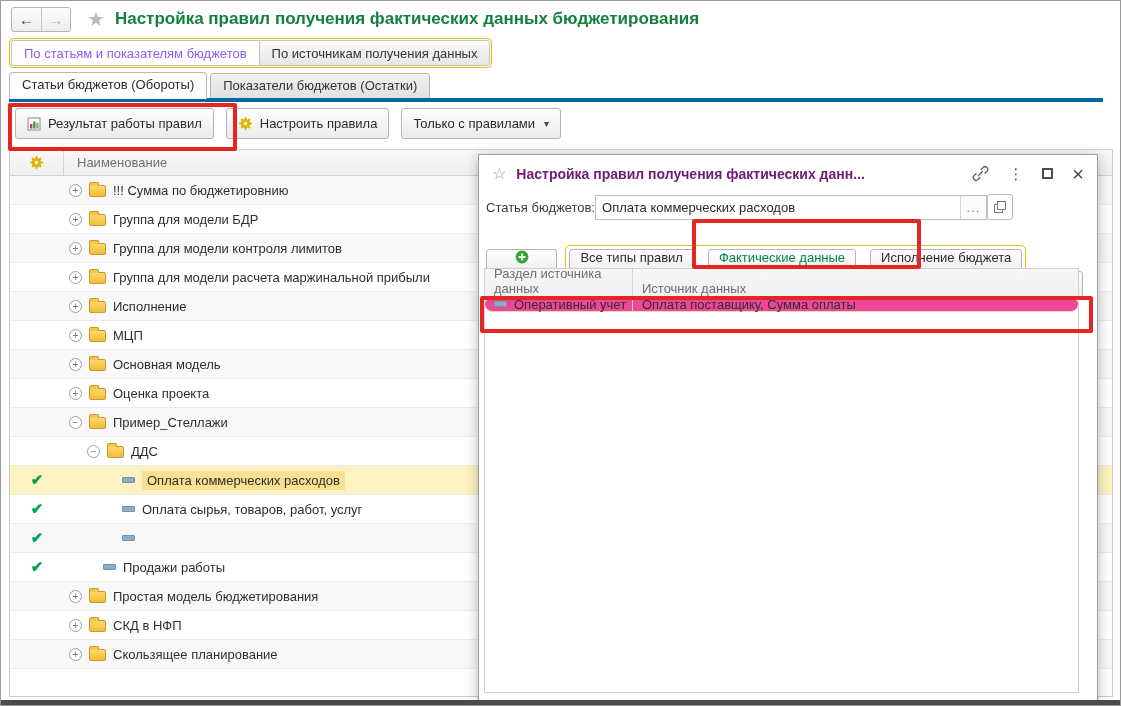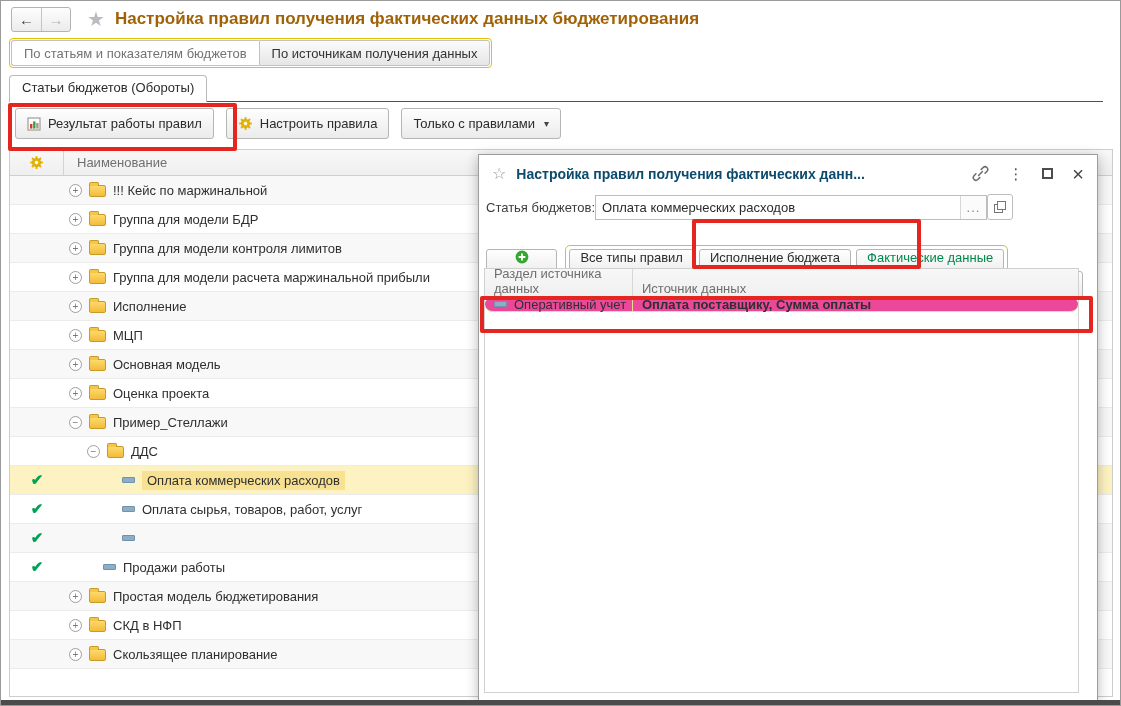--- a/index.html
+++ b/index.html
@@ -11,33 +11,33 @@
   
   .topbar { position:absolute; left:0; top:0; right:0; height:36px;
             display:flex; align-items:center; padding-left:10px; gap:10px; background:#fff; }
   .nav-group { display:flex; border:1px solid #b3b3b3; border-radius:3px; overflow:hidden;
                background:linear-gradient(#fdfdfd,#ececec); }
   .nav-btn { width:29px; height:23px; display:flex; align-items:center; justify-content:center;
              font-size:15px; color:#3f3f3f; }
   .nav-btn + .nav-btn { border-left:1px solid #c4c4c4; }
   .nav-btn.disabled { color:#b5b5b5; }
   .star-main { font-size:20px; color:#b9bdc1; margin-left:6px; }
-  .page-title { font-size:17px; font-weight:bold; color:#a16207; white-space:nowrap; }
+  .page-title { font-size:17px; font-weight:bold; color:#15803d; white-space:nowrap; }
 
   
   .view-switch { position:absolute; left:8px; top:37px; display:inline-flex;
                  border:1px solid #e2c100; border-radius:4px; padding:1px; background:#fff; }
   .vs-btn { height:26px; display:flex; align-items:center; padding:0 12px; white-space:nowrap;
             border:1px solid #c2c2c2; font-size:13px; }
-  .vs-btn.active { background:#fff; color:#737373; border-radius:3px 0 0 3px; border-right:none; }
+  .vs-btn.active { background:#fff; color:#8b5cf6; border-radius:3px 0 0 3px; border-right:none; }
   .vs-btn.inactive { background:linear-gradient(#fbfbfb,#e6e6e6); color:#333; border-radius:0 3px 3px 0; }
 
   
   .tabs { position:absolute; left:8px; top:74px; right:17px; height:27px;
-          display:flex; align-items:flex-end; border-bottom:1px solid #0369a1; }
+          display:flex; align-items:flex-end; border-bottom:4px solid #0369a1; }
   .tab { padding:4px 12px 5px 12px; white-space:nowrap; border:1px solid #b9b9b9;
          border-bottom:none; border-radius:4px 4px 0 0; margin-right:3px; }
   .tab.active { background:#fff; height:27px; margin-bottom:-1px; z-index:2; }
   .tab.inactive { background:linear-gradient(#f1f1f1,#e0e0e0); height:25px; color:#333; }
 
   
   .toolbar { position:absolute; left:14px; top:107px; display:flex; gap:12px; align-items:center; }
   .btn { height:31px; display:inline-flex; align-items:center; gap:7px; padding:0 11px;
          border:1px solid #b5b5b5; border-radius:3px; background:linear-gradient(#fefefe,#ebebeb);
          white-space:nowrap; color:#2b2b2b; cursor:default; }
@@ -69,21 +69,21 @@
                  border-radius:2px 2px 0 0; }
   .dash-icon { width:13px; height:6px; background:#8faec6; border:1px solid #6e93af;
                border-radius:1px; flex:none; }
 
   
   .dialog { position:absolute; left:477px; top:153px; width:620px; bottom:4px;
             background:#fff; border:1px solid #9c9c9c; box-shadow:0 3px 12px rgba(0,0,0,.28);
             z-index:10; }
   .dlg-titlebar { height:37px; display:flex; align-items:center; padding:0 13px; gap:10px; }
   .star-outline { font-size:16px; color:#9a9a9a; }
-  .dlg-title { font-size:14px; font-weight:bold; color:#0c4a6e; white-space:nowrap;
+  .dlg-title { font-size:14px; font-weight:bold; color:#701a75; white-space:nowrap;
                overflow:hidden; flex:1; }
   .dlg-icons { display:flex; align-items:center; gap:19px; }
   .dots-icon { font-size:15px; color:#555; }
   .max-icon { width:11px; height:11px; border:2px solid #4d4d4d; display:inline-block; }
   .close-icon { font-size:20px; color:#444; line-height:14px; }
   .dlg-field-row { display:flex; align-items:center; margin:2px 84px 7px 7px; }
   .field-label { white-space:nowrap; color:#3c3c3c; }
   .field-input-wrap { flex:1; position:relative; height:25px; }
   .field-input { width:100%; height:25px; border:1px solid #bdbdbd; padding:0 32px 0 6px;
                  font:13px "Liberation Sans",sans-serif; color:#2b2b2b; background:#fff; }
@@ -92,35 +92,35 @@
               display:flex; align-items:center; justify-content:center; letter-spacing:1px; }
   .open-btn { width:26px; height:26px; border:1px solid #bdbdbd; border-radius:3px; background:#fff;
               display:flex; align-items:center; justify-content:center; flex:none; }
   .open-icon { position:relative; width:12px; height:12px; display:inline-block; }
   .open-icon::before { content:""; position:absolute; left:0; bottom:0; width:7px; height:7px; border:1px solid #767676; }
   .open-icon::after  { content:""; position:absolute; right:0; top:0; width:7px; height:7px; border:1px solid #767676; background:#fff; }
   .dlg-toolbar { display:flex; align-items:center; margin:0 14px 0 7px; gap:8px; }
   .btn-sm { height:28px; display:inline-flex; align-items:center; gap:6px; padding:0 10px;
             border:1px solid #b5b5b5; border-radius:3px; background:linear-gradient(#fefefe,#ebebeb);
             white-space:nowrap; color:#2b2b2b;flex-direction:column; }
-  .type-group { display:inline-flex; gap:5px; border:1px solid #e2c100; border-radius:5px;
+  .type-group { display:inline-flex; gap:14px; border:1px solid #e2c100; border-radius:5px;
                 padding:3px; background:#fff; }
   .green-text { color:#00894c; }
   .more-btn { margin-left:auto;margin-top:44px; }
   .dlg-table { position:absolute; left:5px; right:18px; top:113px; bottom:7px;
                border:1px solid #d0d0d0; border-top:1px solid #cfcfcf; background:#fff; overflow:hidden; }
   .dlg-thead { height:28px; display:flex; background:linear-gradient(#f7f7f7,#f0f0f0);
                border-bottom:1px solid #cfcfcf; color:#6f6f6f;align-items:flex-end; }
   .dlg-th1 { width:148px; display:flex; align-items:center; padding-left:9px;
              border-right:1px solid #d6d6d6; }
   .dlg-th2 { flex:1; display:flex; align-items:center; padding-left:9px; }
   .dlg-row { height:15px; display:flex; background:#ec4899; border-bottom:1px solid #ecdd9e;border-radius:11px; }
   .dlg-td1 { width:148px; display:flex; align-items:center; gap:7px; padding-left:9px;
              border-right:1px solid #e8d996; white-space:nowrap; }
-  .dlg-td2 { flex:1; display:flex; align-items:flex-start; padding-left:9px; white-space:nowrap;font-weight:bold; }
+  .dlg-td2 { flex:1; display:flex; align-items:flex-start; padding-left:9px; white-space:nowrap; }
 
   
   .red-box { position:absolute; border:4px solid #e3261f; border-radius:2px; z-index:99; pointer-events:none; }
   .rb1 { left:7px;   top:102px; width:229px; height:48px; }
   .rb2 { left:691px; top:218px; width:229px; height:50px; }
   .rb3 { left:479px; top:295px; width:613px; height:37px; }
 
   .bottom-bar { position:absolute; left:0; right:0; bottom:0; height:5px; background:#4b4b4b; z-index:30; }
   svg { display:block; }
 </style>
@@ -142,20 +142,21 @@
     <span class="page-title">Настройка правил получения фактических данных бюджетирования</span>
   </div>
 
   <div class="view-switch">
     <div class="vs-btn active">По статьям и показателям бюджетов</div>
     <div class="vs-btn inactive">По источникам получения данных</div>
   </div>
 
   <div class="tabs">
     <div class="tab active">Статьи бюджетов (Обороты)</div>
+    <div class="tab inactive">Показатели бюджетов (Остатки)</div>
   </div>
 
   <div class="toolbar">
     <div class="btn">
       <span>
         <svg viewBox="0 0 14 14" width="14" height="14">
             <rect x="1" y="1" width="12" height="12" fill="#fff" stroke="#8a8a8a"></rect>
             <rect x="3" y="7" width="2.4" height="4.6" fill="#d23b2e"></rect>
             <rect x="6.1" y="4.4" width="2.4" height="7.2" fill="#3e9e3a"></rect>
             <rect x="9.2" y="6" width="2.4" height="5.6" fill="#9a9a9a"></rect>
@@ -203,21 +204,21 @@
       <div class="name-cell">
         <span>Наименование</span>
       </div>
     </div>
     <div id="tree-body">
         <div class="tree-row stripe">
           <div class="mark-cell"></div>
           <div class="row-content" style="padding-left: 5px;">
             <span class="expander">+</span>
             <span class="folder-icon"></span>
-            <span class="row-label">!!! Кейс по маржинальной</span>
+            <span class="row-label">!!! Сумма по бюджетировнию</span>
           </div>
         </div>
         <div class="tree-row">
           <div class="mark-cell"></div>
           <div class="row-content" style="padding-left: 5px;">
             <span class="expander">+</span>
             <span class="folder-icon"></span>
             <span class="row-label">Группа для модели БДР</span>
           </div>
         </div>
@@ -381,22 +382,22 @@
         <span>
           <svg viewBox="0 0 14 14" width="14" height="14">
               <circle cx="7" cy="7" r="6.4" fill="#35a72f"></circle>
               <path d="M7 3.6v6.8M3.6 7h6.8" stroke="#fff" stroke-width="1.9"></path>
             </svg>
         </span>
         <span>Создать</span>
       </div>
       <div class="type-group">
         <div class="btn-sm">Все типы правил</div>
+        <div class="btn-sm green-text">Фактические данные</div>
         <div class="btn-sm">Исполнение бюджета</div>
-        <div class="btn-sm green-text">Фактические данные</div>
       </div>
       <div class="btn-sm more-btn">
         <span>Еще</span>
         <span class="dd-arrow">▾</span>
       </div>
     </div>
     <div class="dlg-table">
       <div class="dlg-thead">
         <div class="dlg-th1">Раздел источника данных</div>
         <div class="dlg-th2">Источник данных</div>

